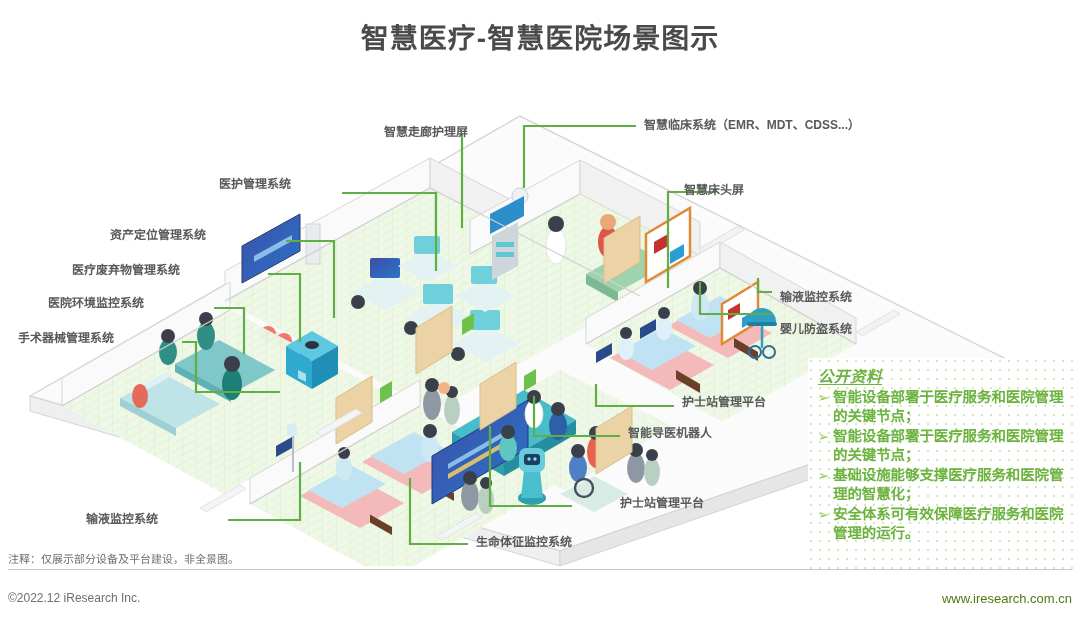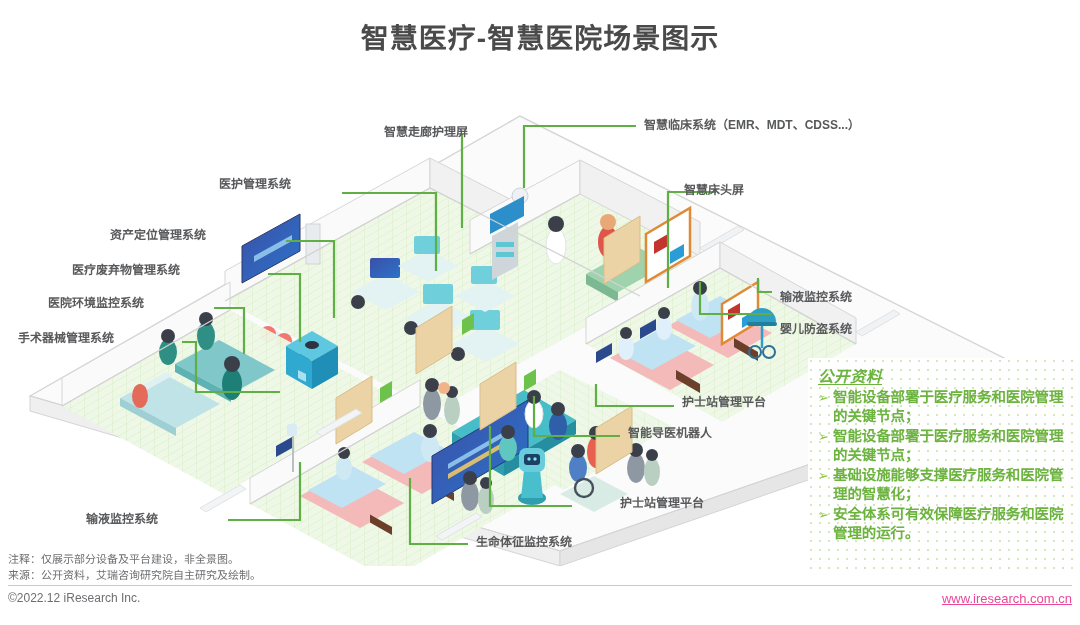--- a/index.html
+++ b/index.html
@@ -102,21 +102,21 @@
     width: 1064px; height: 1px;
     background: #c9c9c9;
     margin-top: 2px;
   }
   #copyright {
     position: absolute; left: 8px; top: 591px;
     font-size: 12px; color: #6d6e71;
   }
   #siteurl {
     position: absolute; right: 8px; top: 591px;
-    font-size: 13px; color: #ec4899; text-decoration: underline;
+    font-size: 13px; color: #4d7c0f;
   }
 </style>
 </head>
 <body>
 
 <div id="page">
 
   <div id="title">智慧医疗-智慧医院场景图示</div>
 
   <div id="stage">
@@ -534,19 +534,18 @@
       <span class="goal-text">基础设施能够支撑医疗服务和医院管理的智慧化；</span>
     </div>
     <div class="goal-row">
       <span class="goal-marker">➢</span>
       <span class="goal-text">安全体系可有效保障医疗服务和医院管理的运行。</span>
     </div>
   </div>
 
   <div id="footer">
     <div class="note">注释：仅展示部分设备及平台建设，非全景图。</div>
-    <div class="note">来源：公开资料，艾瑞咨询研究院自主研究及绘制。</div>
     <div id="source-rule"></div>
   </div>
   <div id="copyright">©2022.12 iResearch Inc.</div>
   <div id="siteurl">www.iresearch.com.cn</div>
 
 </div>
 
 </body></html>

